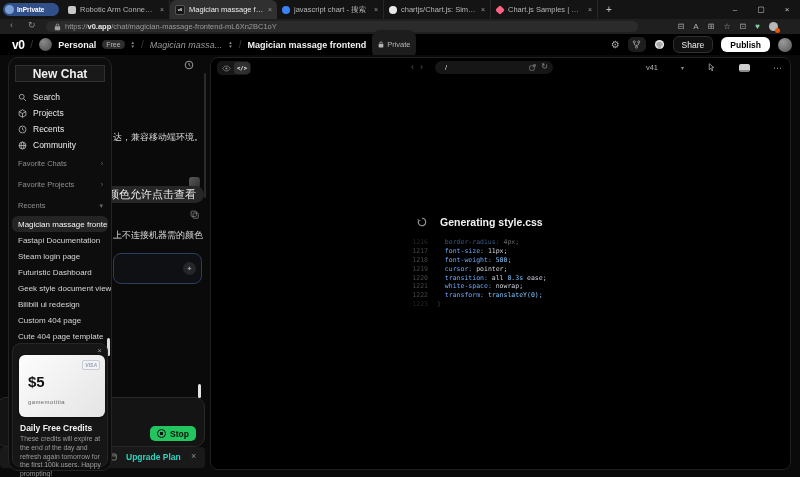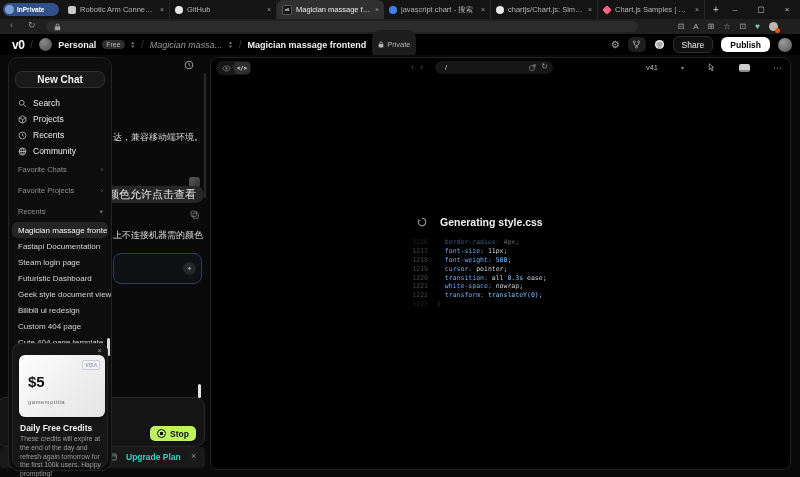--- a/index.html
+++ b/index.html
@@ -63,33 +63,33 @@
   #chat{position:absolute;left:0;top:0;width:208px;height:422px;}
   .zhline{position:absolute;font-size:9px;color:#d9d9d9;white-space:nowrap;}
   #chat-scroll{position:absolute;left:204px;top:18px;width:2px;height:125px;background:#2a2a2a;border-radius:1px;}
   #msg-avatar{position:absolute;left:189px;top:122px;width:11px;height:11px;border-radius:3px;background:linear-gradient(135deg,#5a5a5a,#2e2e2e);}
   #user-bubble{position:absolute;right:4px;top:131px;height:17px;line-height:17px;background:#262626;border-radius:9px;padding:0 8px;font-size:11px;color:#e9e9e9;white-space:nowrap;}
   #copy-ico{position:absolute;left:190px;top:155px;color:#8a8a8a;}
   #minibox{position:absolute;left:113px;top:198px;width:89px;height:31px;box-sizing:border-box;border:1px solid #2c3e5e;border-radius:8px;background:#0e1014;}
   #minibox .circ{position:absolute;right:5px;top:8px;width:13px;height:13px;border-radius:50%;background:#24262a;color:#9a9a9a;font-size:7px;display:flex;align-items:center;justify-content:center;}
   #chat-input{position:absolute;left:-4px;top:342px;width:209px;height:50px;box-sizing:border-box;background:#141414;border:1px solid #292929;border-radius:10px;}
   #input-thumb{position:absolute;left:198px;top:329px;width:3px;height:14px;background:#e3e3e3;border-radius:2px;}
-  #stop-btn{position:absolute;left:150px;top:371px;height:15px;background:#bef264;border-radius:5px;display:flex;align-items:center;gap:4px;padding:0 7px;}
+  #stop-btn{position:absolute;left:150px;top:371px;height:15px;background:#22c55e;border-radius:5px;display:flex;align-items:center;gap:4px;padding:0 7px;}
   #stop-btn .ring{width:7px;height:7px;border:1px solid #111;border-radius:50%;display:flex;align-items:center;justify-content:center;}
   #stop-btn .ring i{width:3px;height:3px;background:#111;display:block;}
   #stop-btn .stxt{font-size:8.5px;font-weight:700;color:#111;}
   #upgrade-bar{position:absolute;left:0;top:392px;width:205px;height:21px;background:#191919;border-radius:4px;}
   #upgrade-bar .cico{position:absolute;left:108px;top:6px;color:#9a9a9a;}
   #upgrade-lbl{position:absolute;left:126px;top:5px;font-size:8.5px;font-weight:700;color:#2dd4bf;}
   #upgrade-x{position:absolute;left:191px;top:4px;font-size:9px;color:#8a8a8a;}
   #hist-ico{position:absolute;left:184px;top:5px;color:#b5b5b5;}
 
   
   #sidebar{position:absolute;left:8px;top:2px;width:104px;height:414px;box-sizing:border-box;background:#0d0d0d;border:1px solid #242424;border-radius:10px;z-index:5;}
-  #newchat{margin:13px 6px 0;height:15px;background:#191919;border:1px solid #303030;border-radius:7px;color:#f0f0f0;font-size:10px;font-weight:700;display:flex;align-items:center;justify-content:center;}
+  #newchat{margin:7px 6px 0;height:15px;background:#191919;border:1px solid #303030;border-radius:0;color:#f0f0f0;font-size:12px;font-weight:700;display:flex;align-items:center;justify-content:center;}
   #navlist{margin-top:7px;}
   .navitem{height:16px;display:flex;align-items:center;gap:6px;padding-left:9px;color:#ececec;font-size:8.5px;}
   .navitem .nico{color:#c9c9c9;display:flex;}
   .sect{height:21px;display:flex;align-items:center;justify-content:space-between;padding:0 8px 0 9px;color:#8f8f8f;font-size:7.5px;}
   .sect .chev{color:#6a6a6a;font-size:7px;}
   .recitem{height:16px;display:flex;align-items:center;padding:0 6px 0 9px;color:#d6d6d6;font-size:8px;white-space:nowrap;overflow:hidden;}
   .recitem.sel{background:#242424;border-radius:6px;margin:0 3px;padding-left:6px;color:#f5f5f5;justify-content:space-between;}
   #sb-thumb{position:absolute;right:1px;top:280px;width:3px;height:18px;background:#dcdcdc;border-radius:2px;}
 
   
@@ -136,25 +136,20 @@
     <div id="inprivate">
       <span class="dot"></span>
       <span class="lbl">InPrivate</span>
     </div>
     <div id="tabstrip">
         <div class="tab">
           <span class="favicon fav-doc"></span>
           <span class="tab-title">Robotic Arm Connection Issue</span>
           <span class="tab-close">×</span>
         </div>
-        <div class="tab">
-          <span class="favicon fav-github"></span>
-          <span class="tab-title">GitHub</span>
-          <span class="tab-close">×</span>
-        </div>
         <div class="tab active">
           <span class="favicon fav-v0">v0</span>
           <span class="tab-title">Magician massage frontend - v</span>
           <span class="tab-close">×</span>
         </div>
         <div class="tab">
           <span class="favicon fav-search"></span>
           <span class="tab-title">javascript chart - 搜索</span>
           <span class="tab-close">×</span>
         </div>
@@ -178,20 +173,21 @@
   </div>
 
   <div id="urlrow">
     <span class="navg" style="left:10px">‹</span>
     <span class="navg" style="left:28px">↻</span>
     <div id="urlfield">
       <svg width="7" height="8" viewBox="0 0 10 12">
           <rect x="1" y="5" width="8" height="6" rx="1" fill="#a0a0a0"></rect>
           <path d="M3 5V3.5a2 2 0 0 1 4 0V5" fill="none" stroke="#a0a0a0" stroke-width="1.4"></path>
         </svg>
+      <span id="urltext"><span>https://</span><span class="host">v0.app</span><span>/chat/magician-massage-frontend-mL6Xn2BC1oY</span></span>
     </div>
     <div id="tbicons">
         <span class="ticon">⊟</span>
         <span class="ticon">A</span>
         <span class="ticon">⊞</span>
         <span class="ticon">☆</span>
         <span class="ticon">⊡</span>
         <span class="ticon green">♥</span>
         <span class="ticon profile-ico"></span>
       </div>

